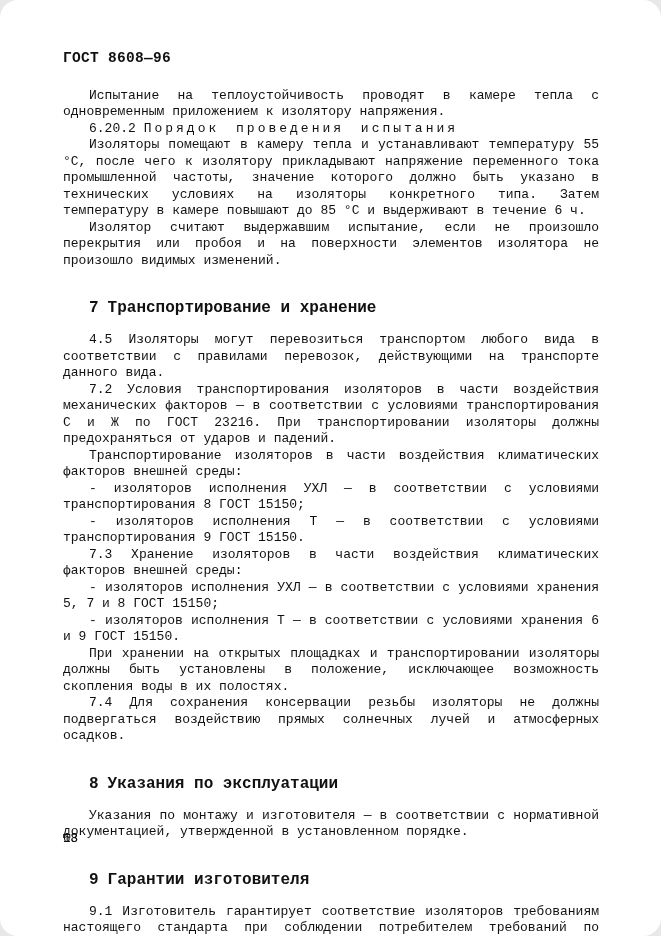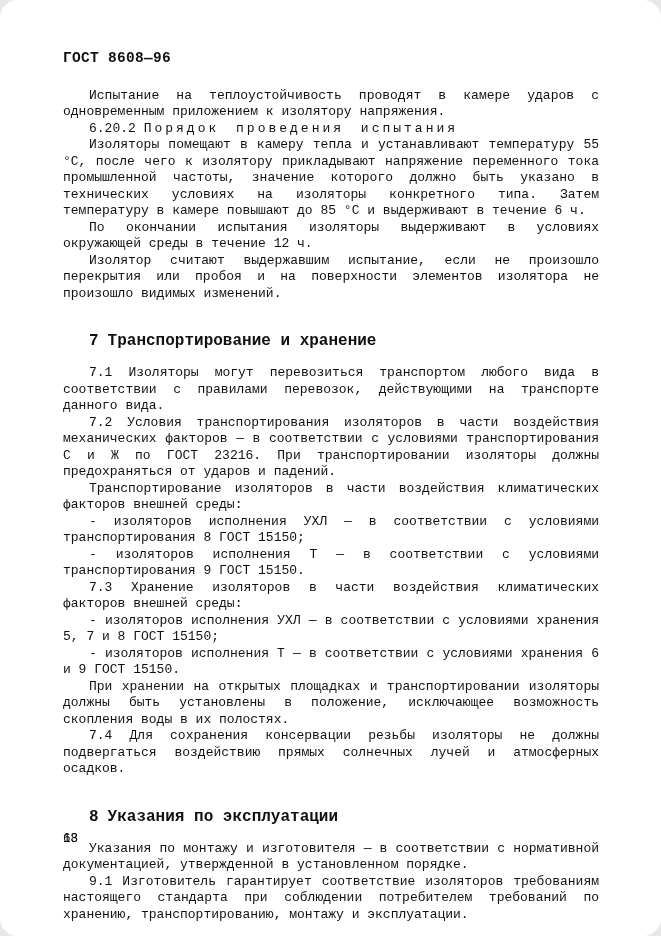--- a/index.html
+++ b/index.html
@@ -51,41 +51,41 @@
   .footer .pg-left { position: absolute; left: 0; top: 0; }
   .footer .pg-center { position: absolute; left: 0; right: 0; top: 0; text-align: left; }
 </style>
 </head>
 <body>
 
 <div class="page">
 
   <div class="doc-header">ГОСТ 8608—96</div>
 
-  <p class="para">Испытание на теплоустойчивость проводят в камере ударов с одновременным приложением к изолятору напряжения.</p>
+  <p class="para">Испытание на теплоустойчивость проводят в камере тепла с одновременным приложением к изолятору напряжения.</p>
   <p class="para subclause"><span class="sc-num">6.20.2</span> <span class="sc-title">Порядок проведения испытания</span></p>
   <p class="para">Изоляторы помещают в камеру тепла и устанавливают температуру 55 °С, после чего к изолятору прикладывают напряжение переменного тока промышленной частоты, значение которого должно быть указано в технических условиях на изоляторы конкретного типа. Затем температуру в камере повышают до 85 °С и выдерживают в течение 6 ч.</p>
-  <p class="para">По окончании испытания изоляторы выдерживают в условиях окружающей среды в течение 12 ч.</p>
   <p class="para">Изолятор считают выдержавшим испытание, если не произошло перекрытия или пробоя и на поверхности элементов изолятора не произошло видимых изменений.</p>
 
   <h2 class="section-heading"><span class="sec-num">7</span><span>Транспортирование и хранение</span></h2>
-  <p class="para">7.1 Изоляторы могут перевозиться транспортом любого вида в соответствии с правилами перевозок, действующими на транспорте данного вида.</p>
+  <p class="para">4.5 Изоляторы могут перевозиться транспортом любого вида в соответствии с правилами перевозок, действующими на транспорте данного вида.</p>
   <p class="para">7.2 Условия транспортирования изоляторов в части воздействия механических факторов — в соответствии с условиями транспортирования С и Ж по ГОСТ 23216. При транспортировании изоляторы должны предохраняться от ударов и падений.</p>
   <p class="para">Транспортирование изоляторов в части воздействия климатических факторов внешней среды:</p>
   <p class="para">- изоляторов исполнения УХЛ — в соответствии с условиями транспортирования 8 ГОСТ 15150;</p>
   <p class="para">- изоляторов исполнения Т — в соответствии с условиями транспортирования 9 ГОСТ 15150.</p>
   <p class="para">7.3 Хранение изоляторов в части воздействия климатических факторов внешней среды:</p>
   <p class="para">- изоляторов исполнения УХЛ — в соответствии с условиями хранения 5, 7 и 8 ГОСТ 15150;</p>
   <p class="para">- изоляторов исполнения Т — в соответствии с условиями хранения 6 и 9 ГОСТ 15150.</p>
   <p class="para">При хранении на открытых площадках и транспортировании изоляторы должны быть установлены в положение, исключающее возможность скопления воды в их полостях.</p>
   <p class="para">7.4 Для сохранения консервации резьбы изоляторы не должны подвергаться воздействию прямых солнечных лучей и атмосферных осадков.</p>
 
   <h2 class="section-heading"><span class="sec-num">8</span><span>Указания по эксплуатации</span></h2>
   <p class="para">Указания по монтажу и изготовителя — в соответствии с нормативной документацией, утвержденной в установленном порядке.</p>
 
+  <h2 class="section-heading"><span class="sec-num">9</span><span>Гарантии изготовителя</span></h2>
   <p class="para">9.1 Изготовитель гарантирует соответствие изоляторов требованиям настоящего стандарта при соблюдении потребителем требований по хранению, транспортированию, монтажу и эксплуатации.</p>
 
   <div class="footer">
     <span class="pg-left">13</span>
     <span class="pg-center">68</span>
   </div>
 
 </div>
 
 </body></html>

